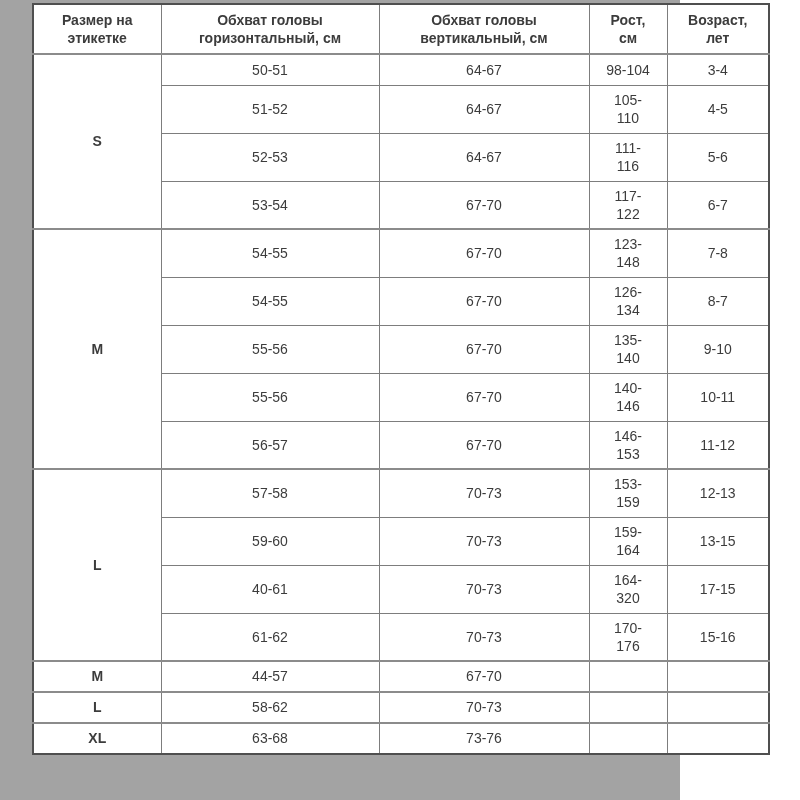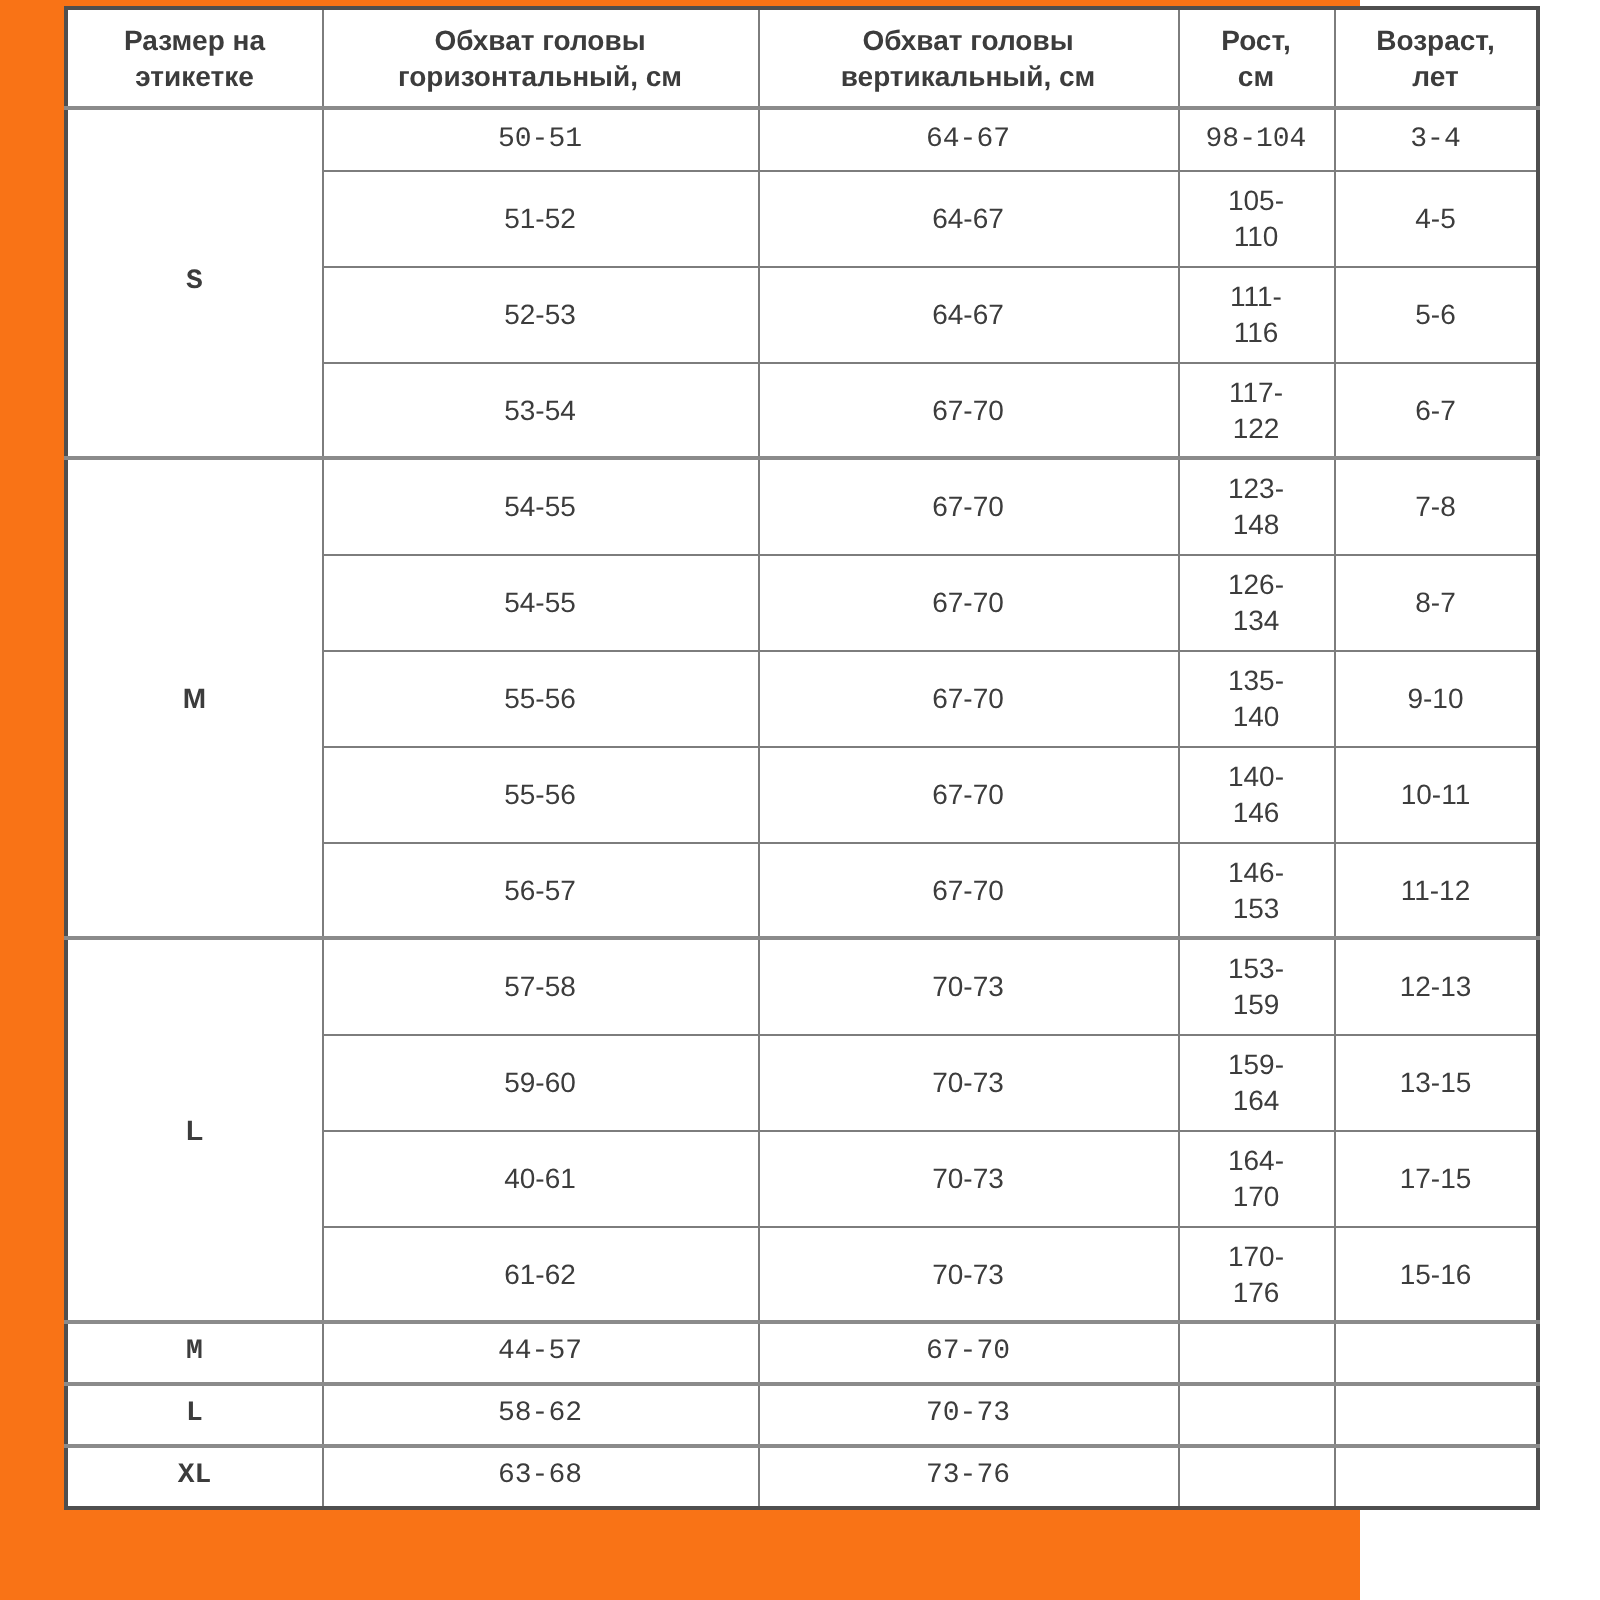--- a/index.html
+++ b/index.html
@@ -5,21 +5,21 @@
   html, body {
     margin: 0;
     padding: 0;
     background: #ffffff;
     width: 800px;
     font-family: "Liberation Sans", "DejaVu Sans", sans-serif;
   }
   .page {
     width: 680px;
     height: 800px;
-    background: #f97316;
+    background: #a3a3a3;
     box-sizing: border-box;
     padding-top: 3px;
   }
   table.size-table {
     border-collapse: collapse;
     table-layout: fixed;
     width: 736px;
     margin-left: 32px;
     background: #ffffff;
     border: 2px solid #4f4f4f;
@@ -36,21 +36,21 @@
     white-space: pre-line;
     overflow: hidden;
     box-sizing: border-box;
   }
   table.size-table th {
     font-weight: bold;
     height: 50px;
     border-bottom: 2px solid #8b8b8b;
   }
   tr.r-tall td { height: 48px; }
-  tr.r-short td { height: 31px; font-family: Liberation Mono, monospace; }
+  tr.r-short td { height: 31px; }
   tr.g-top td { border-top: 2px solid #8b8b8b; }
   td.size-cell { font-weight: bold; }
 </style>
 </head>
 <body>
 
 <div class="page">
   <table class="size-table">
     <colgroup>
       <col style="width:128px">
@@ -153,21 +153,21 @@
         <td>59-60</td>
         <td>70-73</td>
         <td>159-
 164</td>
         <td>13-15</td>
       </tr>
       <tr class="r-tall">
         <td>40-61</td>
         <td>70-73</td>
         <td>164-
-170</td>
+320</td>
         <td>17-15</td>
       </tr>
       <tr class="r-tall">
         <td>61-62</td>
         <td>70-73</td>
         <td>170-
 176</td>
         <td>15-16</td>
       </tr>
 

